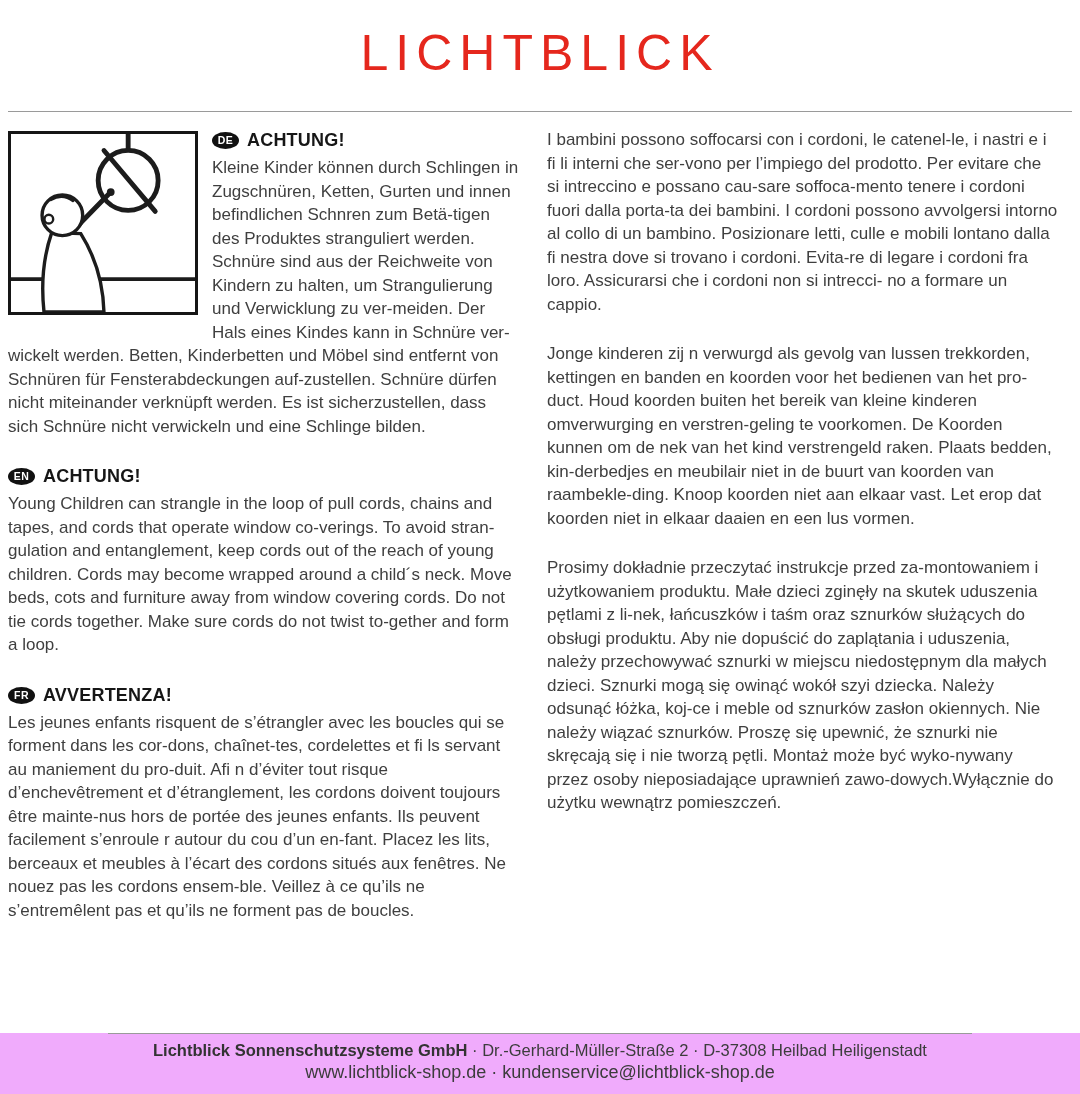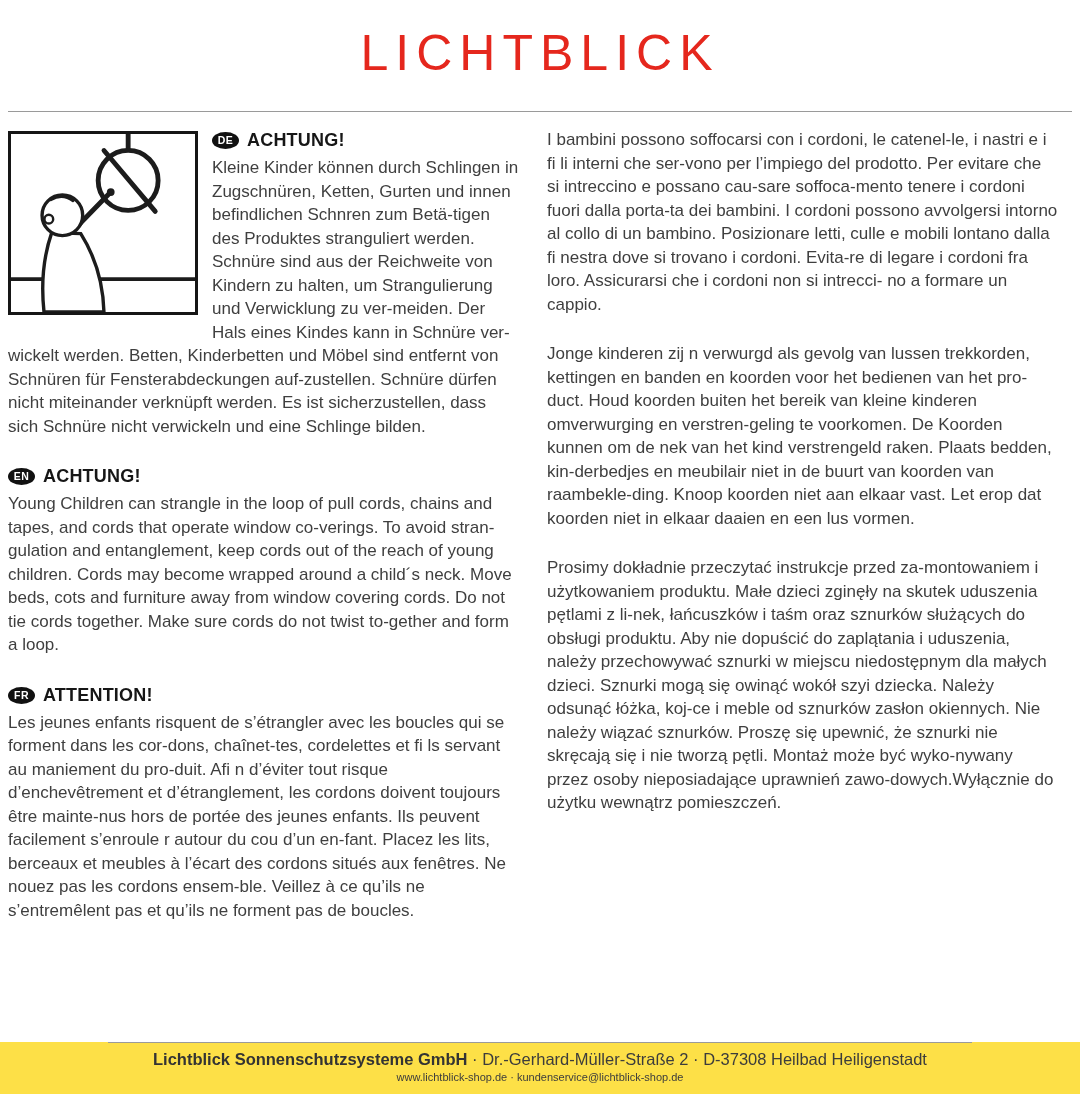--- a/index.html
+++ b/index.html
@@ -74,26 +74,26 @@
     height: 184px;
     border: 3px solid #161616;
     margin: 3px 14px 6px 0;
     background: #ffffff;
   }
   .warn-figure svg { display: block; width: 100%; height: 100%; }
   .footer {
     position: absolute;
     left: 0; right: 0; bottom: 0;
     text-align: center;
-    background: #fde047;
+    background: #f0abfc;
   }
   .footer-rule { width: 864px; margin: 0 auto 7px auto; }
   .f1 { margin: 4px 0 2px 0; font-size: 16.5px; color: #3c3c3c; }
   .f1 strong { font-weight: 700; color: #333333; }
-  .f2 { margin: 0 0 11px 0; font-size: 11px; color: #3c3c3c; text-align: center; }
+  .f2 { margin: 0 0 11px 0; font-size: 18px; color: #3c3c3c; text-align: center; }
 </style>
 </head>
 <body>
 
 <div class="page">
 
   <div class="logo">LICHTBLICK</div>
 
   <hr class="rule top-rule">
 
@@ -121,21 +121,21 @@
         <h2 class="sec-head"><span class="badge">DE</span><span>ACHTUNG!</span></h2>
         <p class="body-text">Kleine Kinder können durch Schlingen in Zugschnüren, Ketten, Gurten und innen befindlichen Schnren zum Betä-tigen des Produktes stranguliert werden. Schnüre sind aus der Reichweite von Kindern zu halten, um Strangulierung und Verwicklung zu ver-meiden. Der Hals eines Kindes kann in Schnüre ver-wickelt werden. Betten, Kinderbetten und Möbel sind entfernt von Schnüren für Fensterabdeckungen auf-zustellen. Schnüre dürfen nicht miteinander verknüpft werden. Es ist sicherzustellen, dass sich Schnüre nicht verwickeln und eine Schlinge bilden.</p>
       </section>
 
       <section class="sec">
         <h2 class="sec-head"><span class="badge">EN</span><span>ACHTUNG!</span></h2>
         <p class="body-text">Young Children can strangle in the loop of pull cords, chains and tapes, and cords that operate window co-verings. To avoid stran-gulation and entanglement, keep cords out of the reach of young children. Cords may become wrapped around a child´s neck. Move beds, cots and furniture away from window covering cords. Do not tie cords together. Make sure cords do not twist to-gether and form a loop.</p>
       </section>
 
       <section class="sec">
-        <h2 class="sec-head"><span class="badge">FR</span><span>ATTENTION!</span></h2>
+        <h2 class="sec-head"><span class="badge">FR</span><span>AVVERTENZA!</span></h2>
         <p class="body-text">Les jeunes enfants risquent de s’étrangler avec les boucles qui se forment dans les cor-dons, chaînet-tes, cordelettes et fi ls servant au maniement du pro-duit. Afi n d’éviter tout risque d’enchevêtrement et d’étranglement, les cordons doivent toujours être mainte-nus hors de portée des jeunes enfants. Ils peuvent facilement s’enroule r autour du cou d’un en-fant. Placez les lits, berceaux et meubles à l’écart des cordons situés aux fenêtres. Ne nouez pas les cordons ensem-ble. Veillez à ce qu’ils ne s’entremêlent pas et qu’ils ne forment pas de boucles.</p>
       </section>
 
     </div>
 
     <div class="col">
 
       <section class="sec">
         <p class="body-text">I bambini possono soffocarsi con i cordoni, le catenel-le, i nastri e i fi li interni che ser-vono per l’impiego del prodotto. Per evitare che si intreccino e possano cau-sare soffoca-mento tenere i cordoni fuori dalla porta-ta dei bambini. I cordoni possono avvolgersi intorno al collo di un bambino. Posizionare letti, culle e mobili lontano dalla fi nestra dove si trovano i cordoni. Evita-re di legare i cordoni fra loro. Assicurarsi che i cordoni non si intrecci- no a formare un cappio.</p>
       </section>

